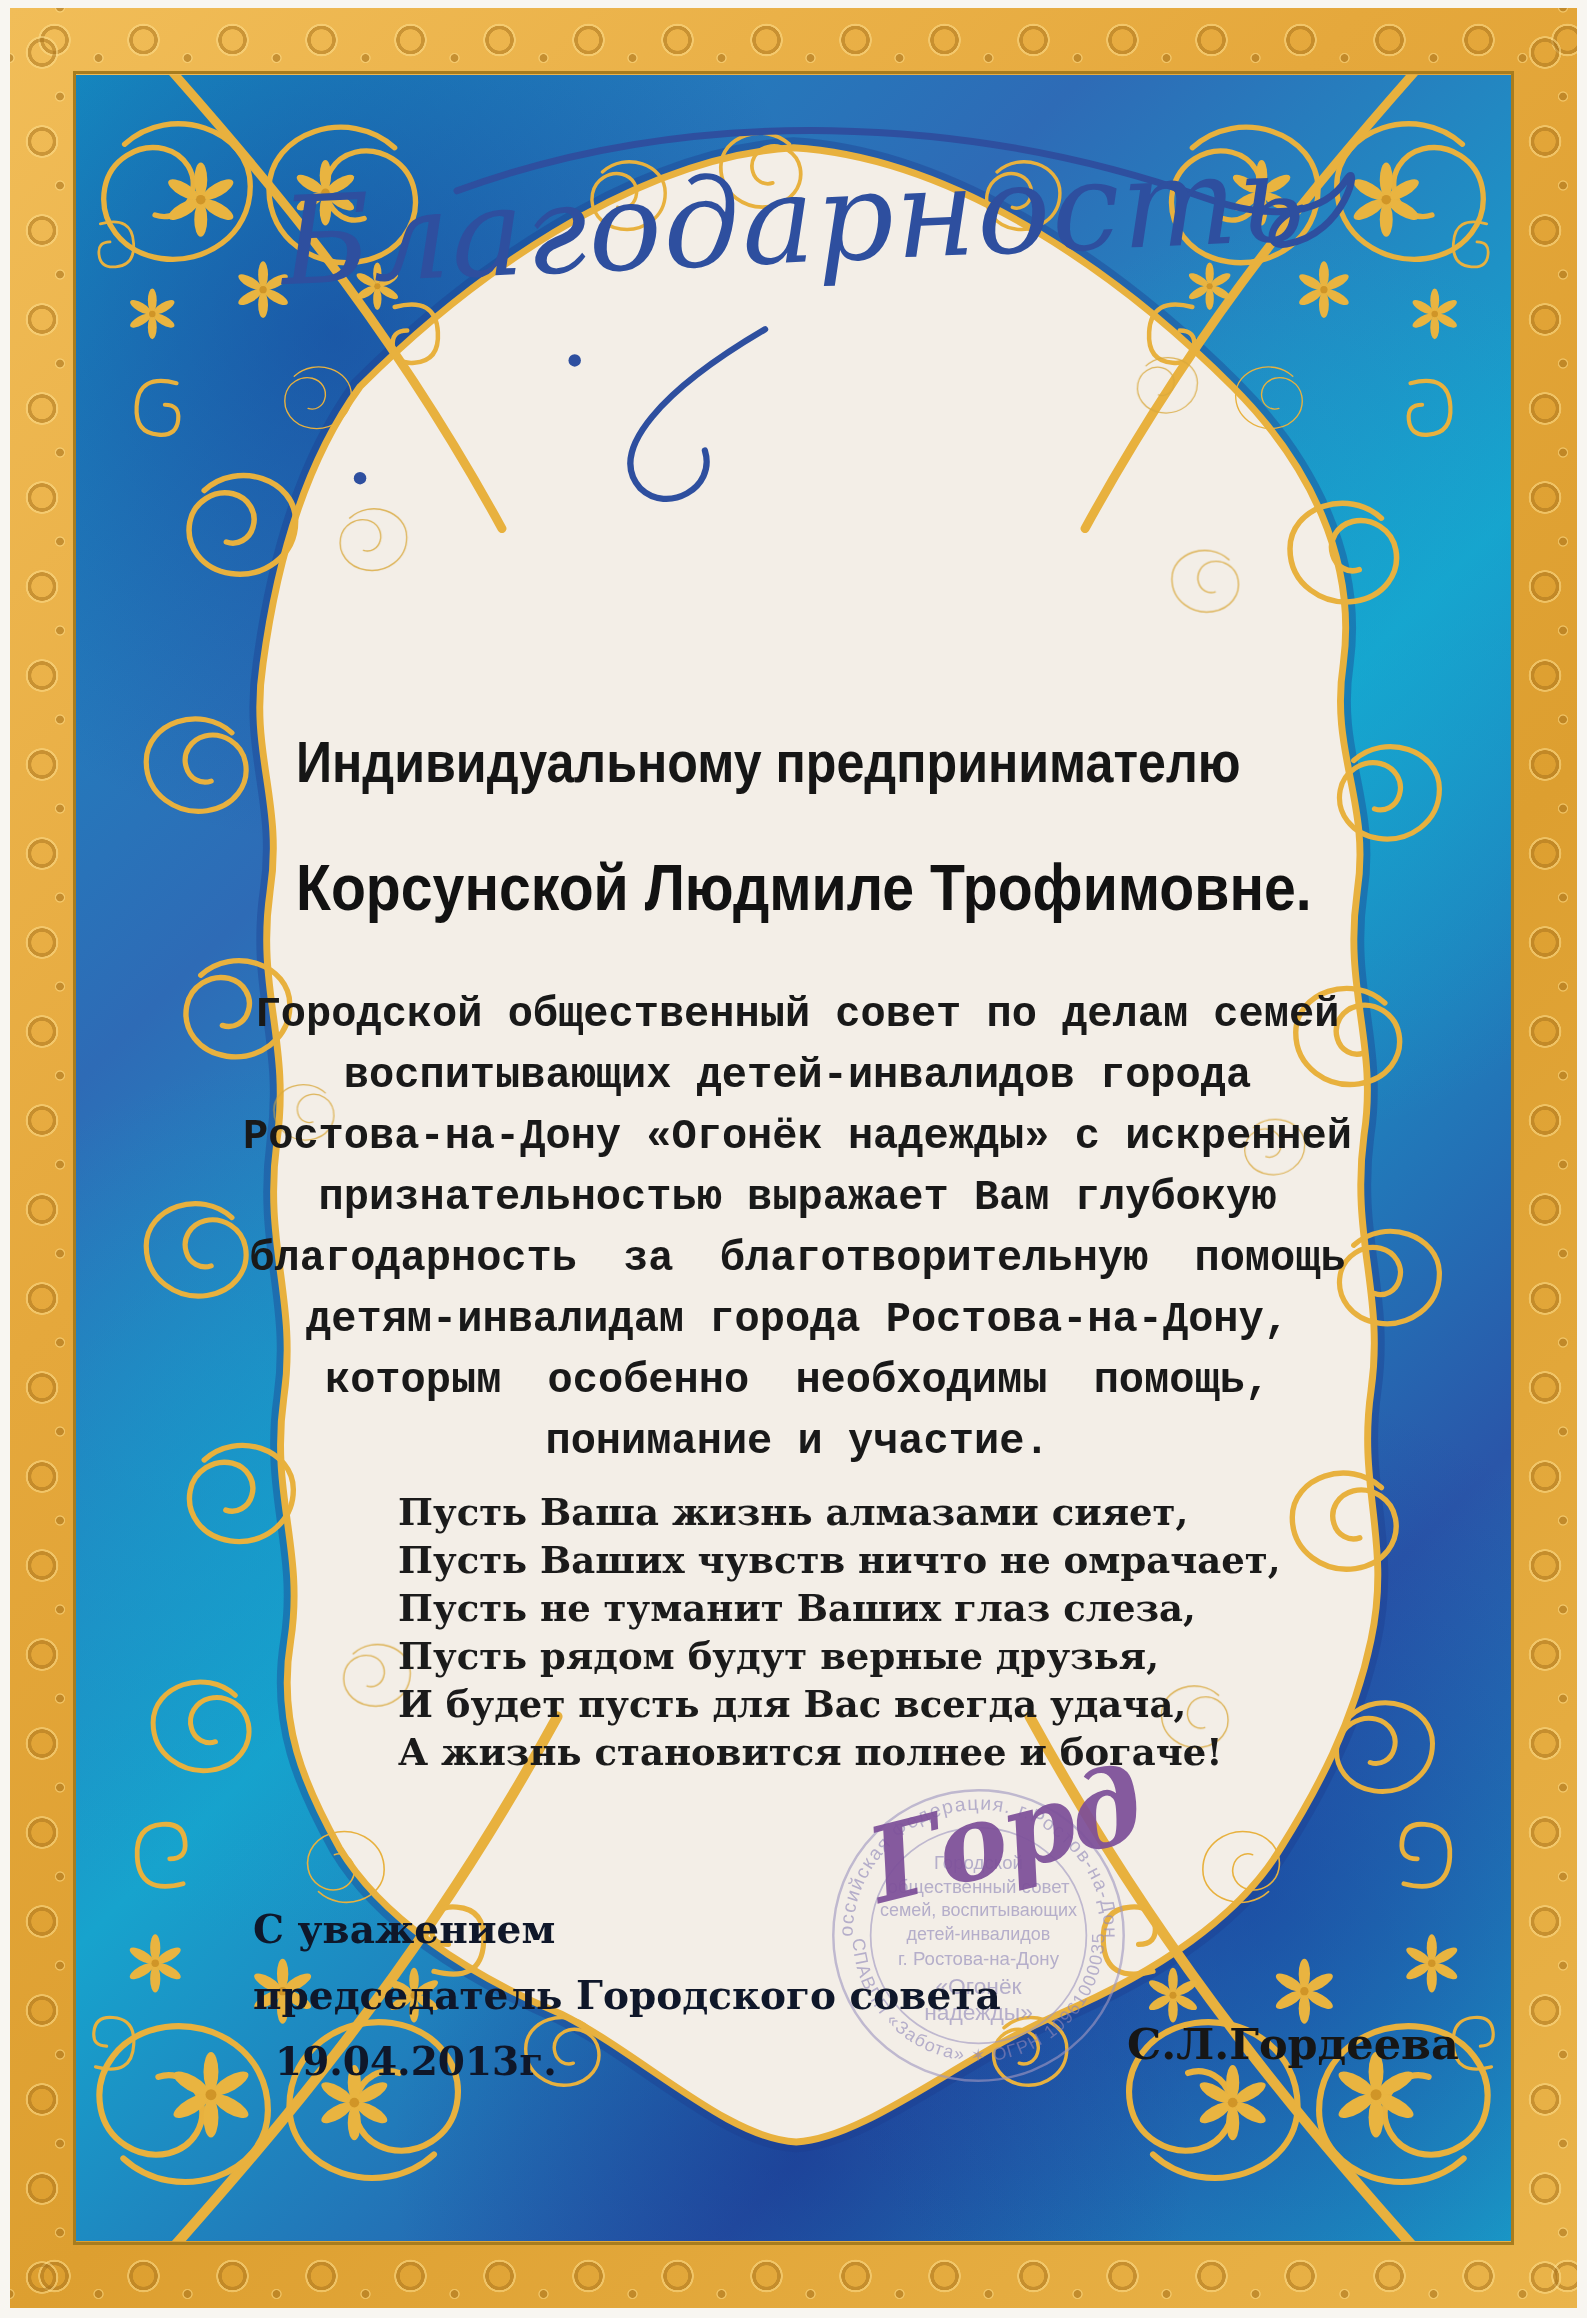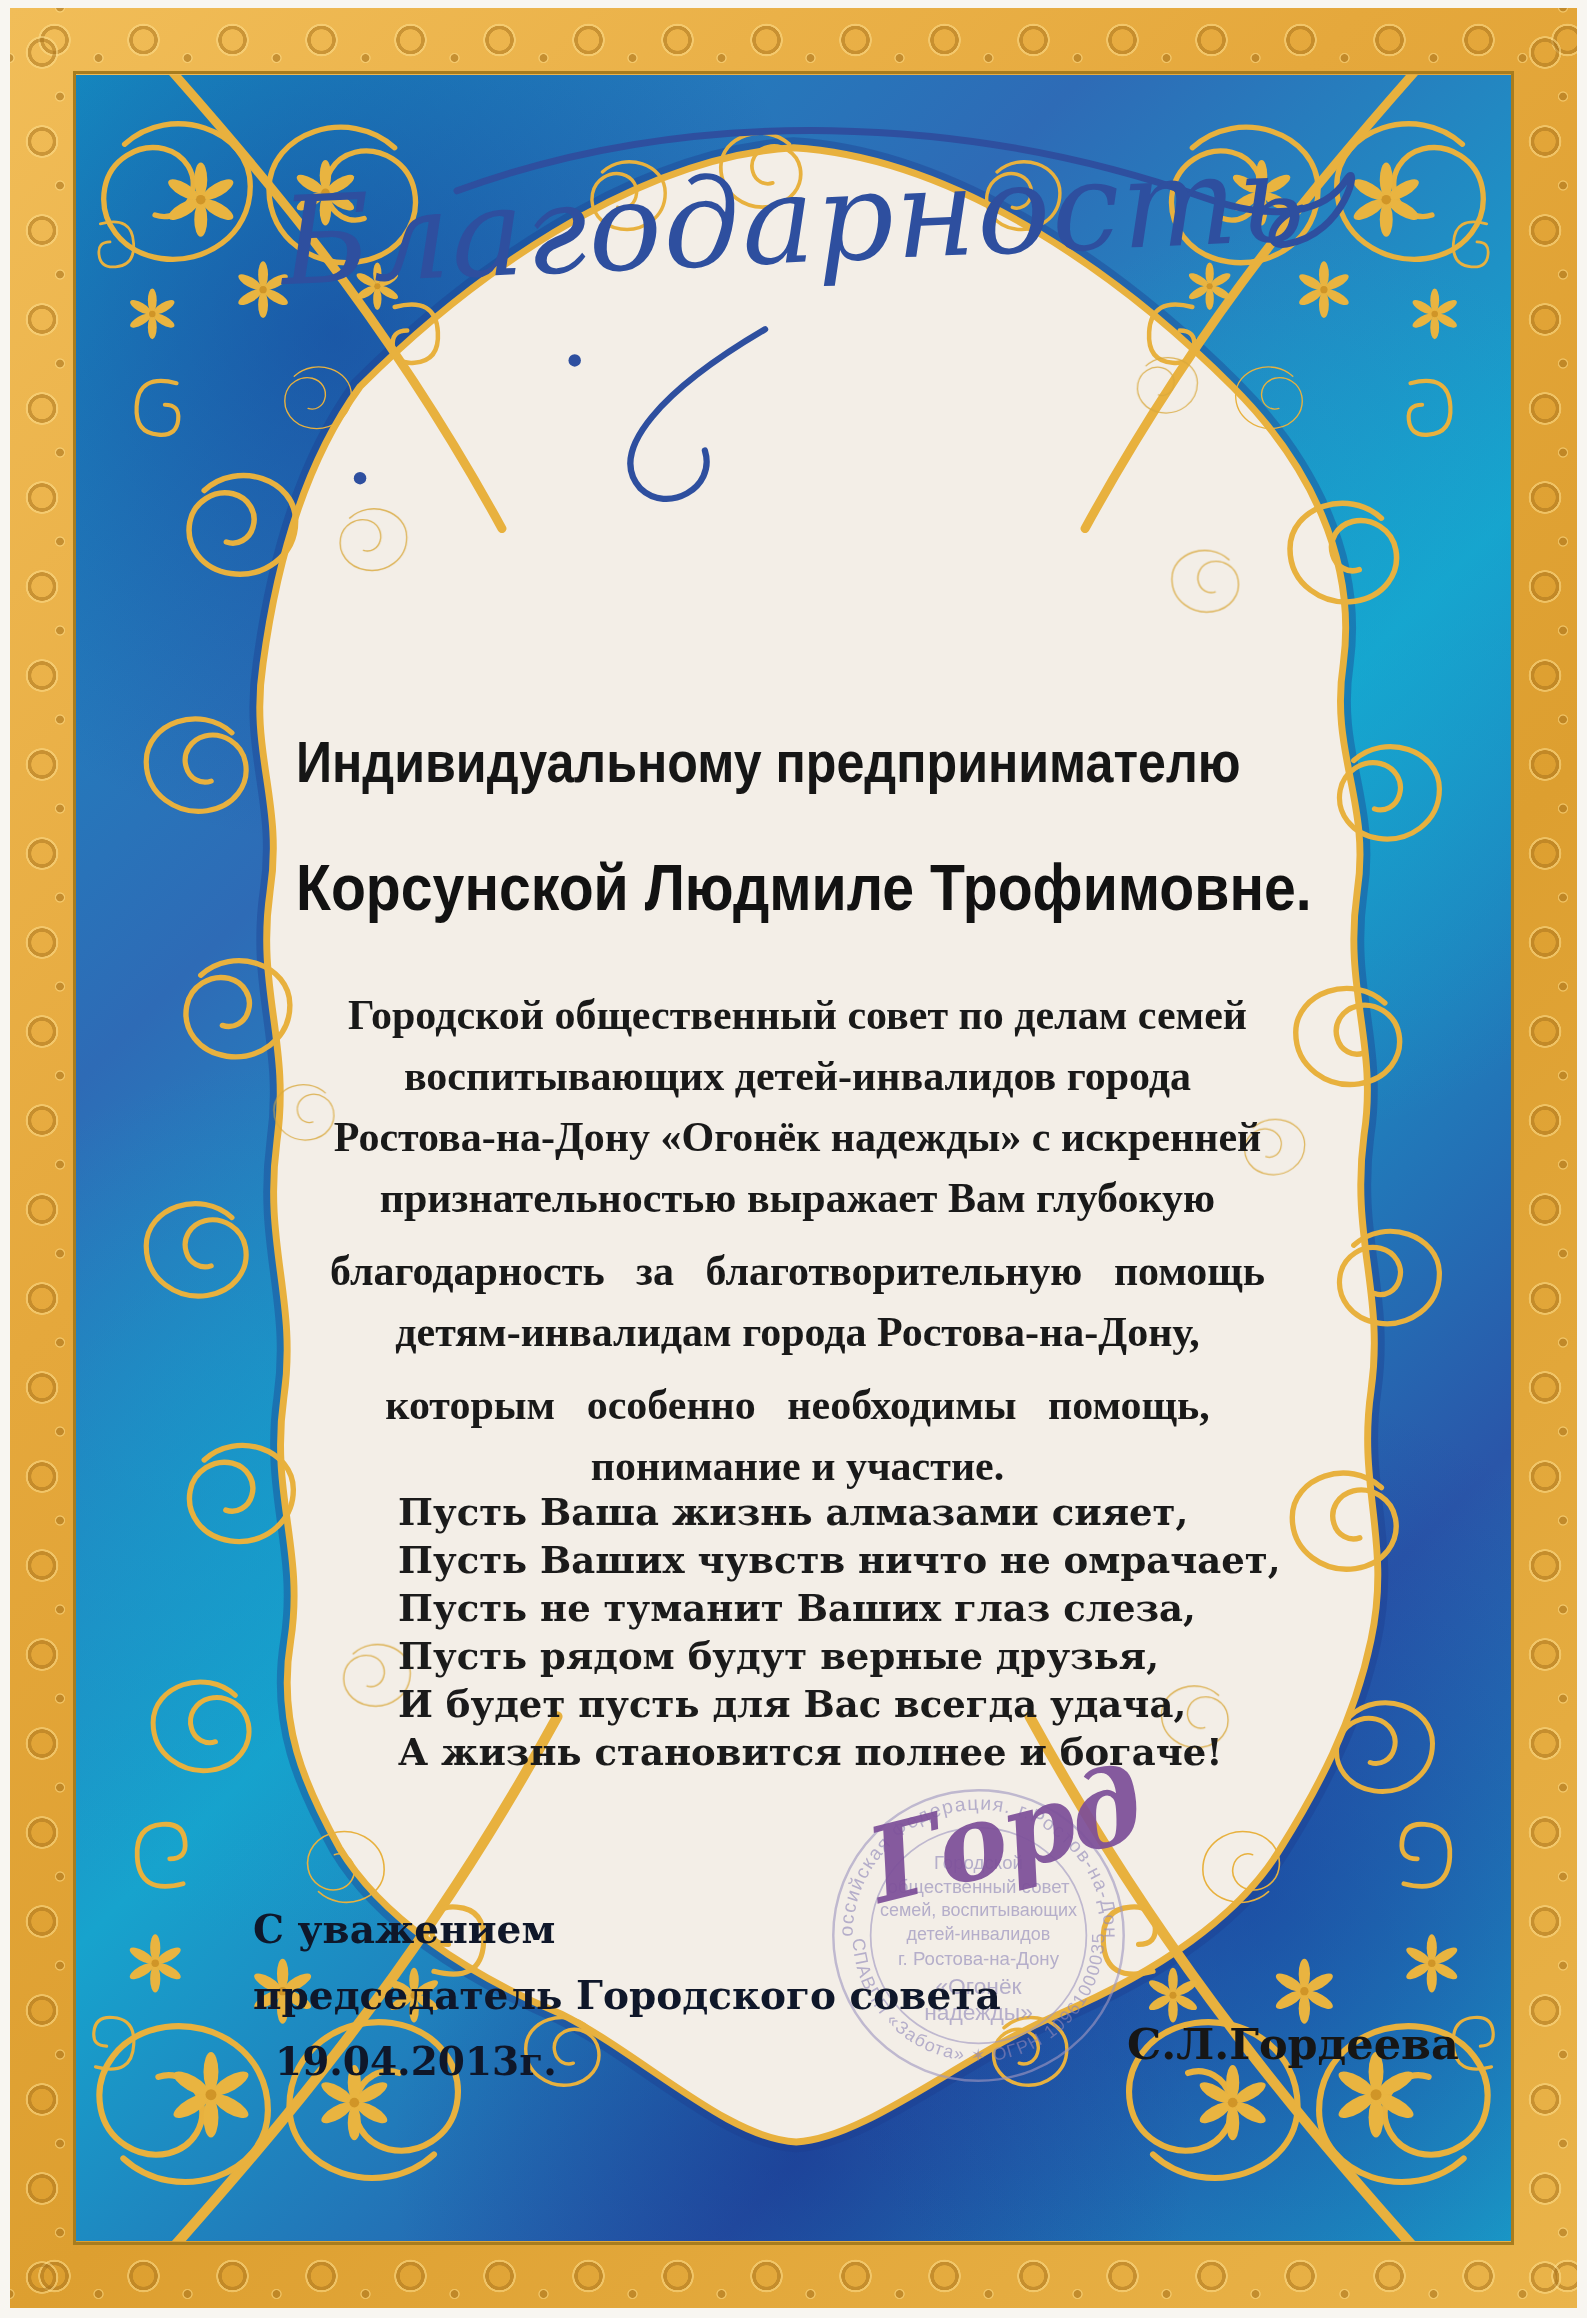--- a/index.html
+++ b/index.html
@@ -46,22 +46,22 @@
     font-family:"DejaVu Serif", serif;font-style:italic;font-weight:normal;
     font-size:122px;color:#2e4f9f;transform:rotate(-2.5deg);letter-spacing:1.4px;}
   .flourish-svg{position:absolute;left:0;top:0;width:1587px;height:2319px;pointer-events:none;}
   .recipient-intro{position:absolute;left:296px;top:729px;
     font-family:"Liberation Sans", sans-serif;font-weight:bold;font-size:57px;color:#161616;
     transform:scaleX(.88);transform-origin:left top;white-space:nowrap;}
   .recipient-name{position:absolute;left:296px;top:850px;
     font-family:"Liberation Sans", sans-serif;font-weight:bold;font-size:65px;color:#121212;
     transform:scaleX(.88);transform-origin:left top;white-space:nowrap;}
   .body-block{position:absolute;left:98px;right:90px;top:985px;text-align:center;
-    font-family:Liberation Serif, serif;font-weight:bold;font-size:42px;line-height:61px;color:#191919;}
-  .body-block .wide{word-spacing:21px;margin-top:12px;}
+    font-family:Liberation Mono, monospace;font-weight:bold;font-size:42px;line-height:61px;color:#191919;}
+  .body-block .wide{word-spacing:21px;}
   .poem-block{position:absolute;left:398px;top:1488px;text-align:left;
     font-family:"DejaVu Serif", serif;font-weight:bold;font-size:37px;line-height:48px;color:#1b1b1b;}
   .signoff{position:absolute;left:253px;top:1896px;
     font-family:"DejaVu Serif", serif;font-weight:bold;font-size:39px;line-height:66px;color:#0f172a;}
   .signoff .date{padding-left:22px;}
   .signer-name{position:absolute;left:1127px;top:1971px;
     font-family:"DejaVu Serif", serif;font-weight:bold;font-size:43px;color:#161616;white-space:nowrap;margin-top:48px;}
   
   .stamp-svg{position:absolute;left:816px;top:1773px;width:325px;height:325px;opacity:.62;}
   .stamp-svg text{font-family:"Liberation Sans", sans-serif;fill:#8f87b8;}

